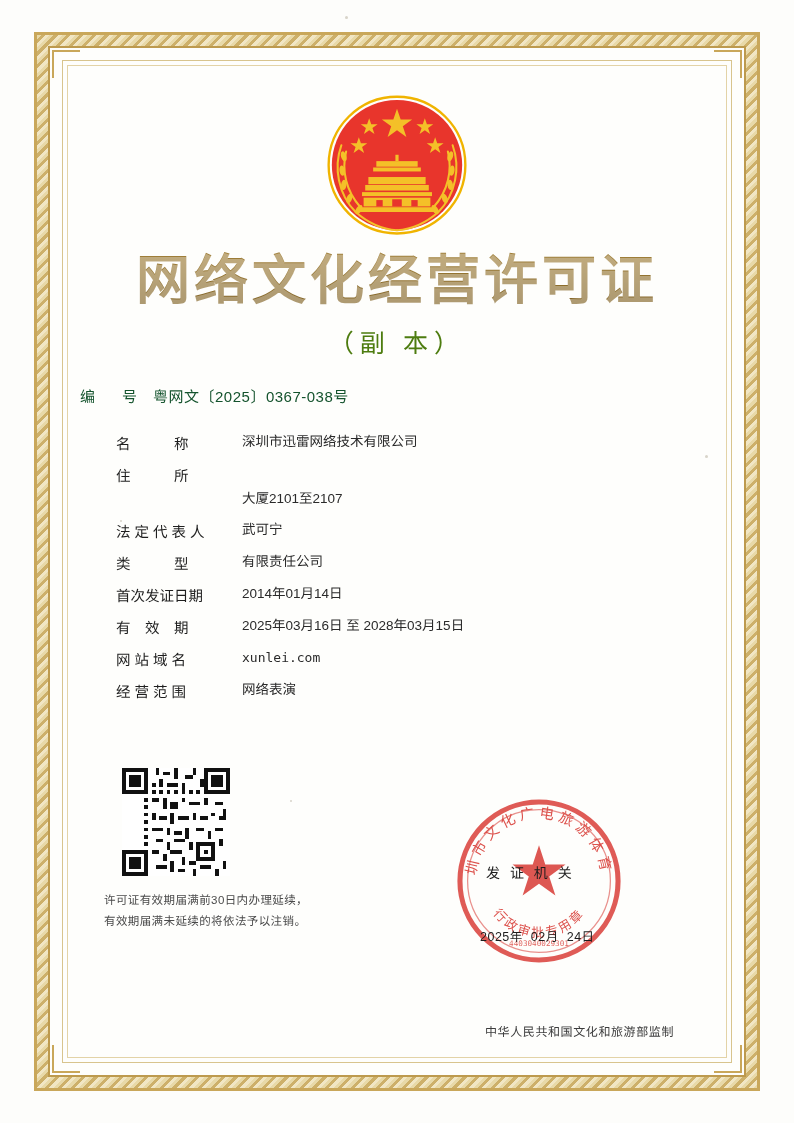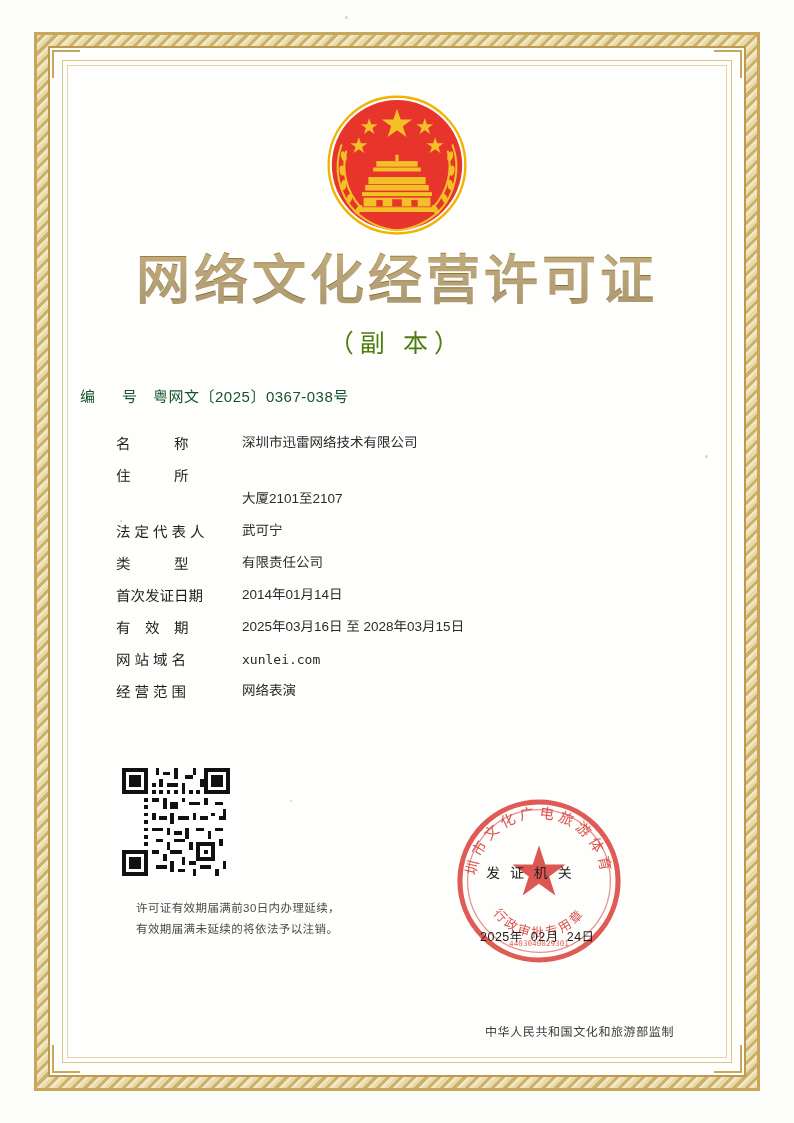--- a/index.html
+++ b/index.html
@@ -122,21 +122,21 @@
   }
 
   
   .fields {
     margin-top: 26px;
     padding-left: 36px;
     padding-right: 8px;
   }
   .field-row {
     display: flex;
-    align-items: flex-end;
+    align-items: flex-start;
     margin-bottom: 11px;
     font-size: 14px;
   }
   .field-label {
     width: 112px;
     flex: 0 0 112px;
     color: #1f1f1f;
     font-size: 14.5px;
     display: flex;
     justify-content: space-between;
@@ -160,27 +160,26 @@
     position: absolute;
     left: 42px;
     top: 690px;
     width: 108px;
     height: 108px;
   }
 
   
   .notice {
     position: absolute;
-    left: 56px;
+    left: 24px;
     top: 812px;
     font-size: 11.5px;
     color: #4a4a4a;
     line-height: 1.85;
     letter-spacing: 0.4px;
-    margin-top: 8px;
   }
 
   
   .seal-area {
     position: absolute;
     right: 30px;
     top: 700px;
     width: 250px;
     height: 210px;
   }

